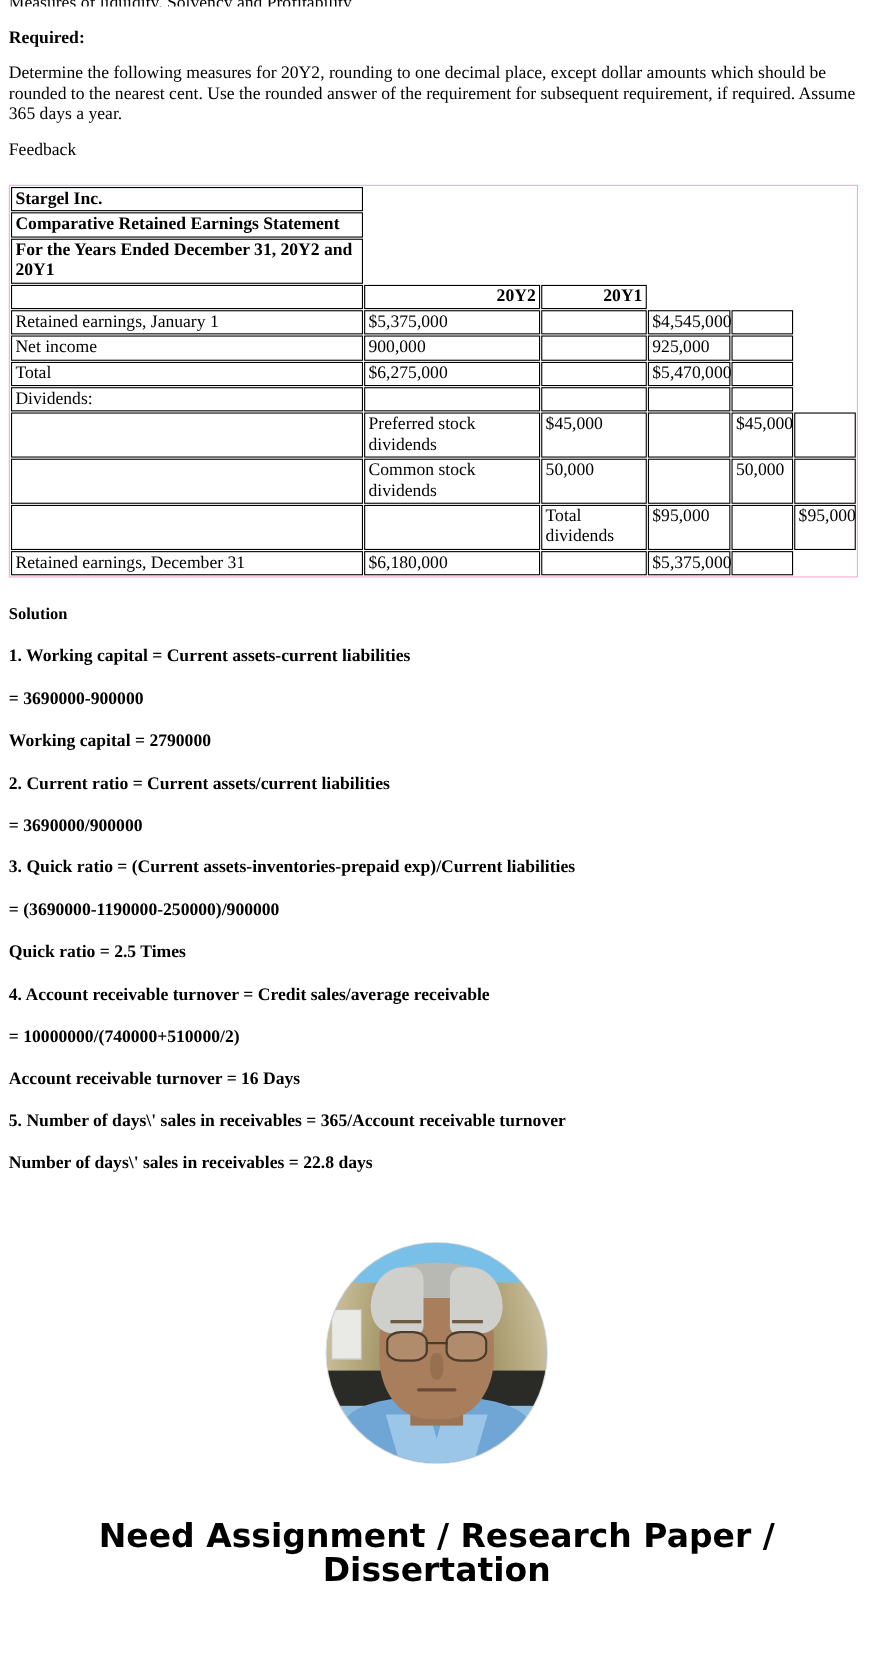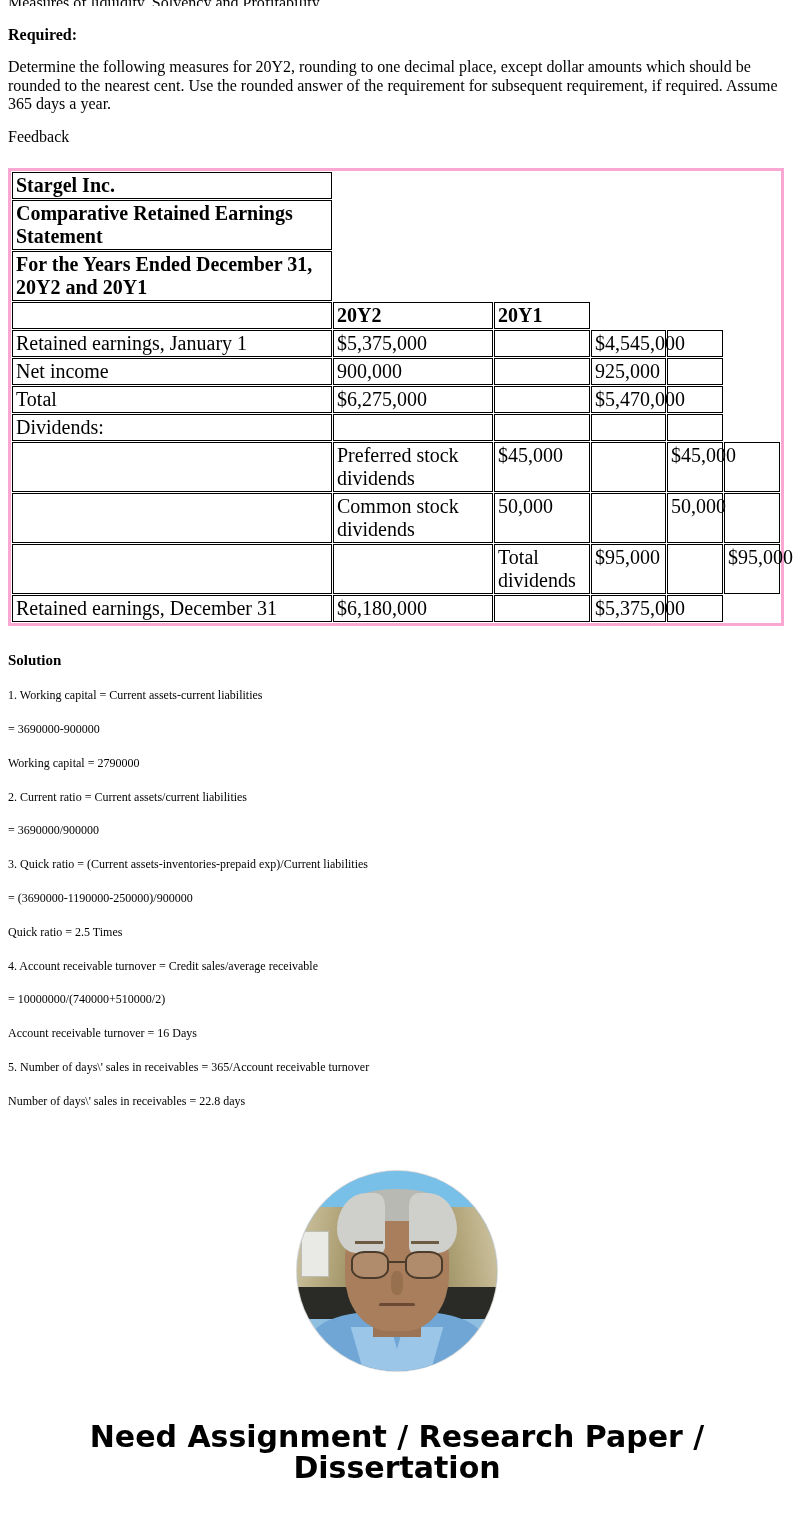--- a/index.html
+++ b/index.html
@@ -50,58 +50,59 @@
   }
 
   
   .table-wrap {
     padding: 0 8px;
     margin-top: 22px;
   }
   table.fin {
     border-collapse: separate;
     border-spacing: 1px;
-    border: 3px solid #f9a8d4;
+    border: 1px solid #f9a8d4;
     width: 686px;
     table-layout: fixed;
-    font-size: 20px;
+    font-size: 16px;
   }
   table.fin td {
     border: 1px solid #000;
     padding: 1px 3px;
     vertical-align: top;
     line-height: 1.15;
     font-family: "Liberation Serif", "DejaVu Serif", serif;
   }
   table.fin td.nocell {
     border: none;
   }
   td.b { font-weight: bold; }
-  td.ctr { text-align: left; padding-left: 14px; }
+  td.ctr { text-align: right; padding-left: 14px; }
   .colA { width: 320px; }
   .colB { width: 160px; }
   .colC { width: 96px; }
   .colD { width: 75px; }
   .colE { width: 56px; }
   .colF { width: 56px; }
 
   
   .solution-wrap {
     padding: 0 8px;
   }
   h2.solution-head {
     font-size: 15px;
     font-weight: bold;
     margin: 26px 0 0 0;
     line-height: 1.15;
   }
   p.sol {
     margin: 20px 0 0 0;
-    font-size: 12px;
-    line-height: 1.15;
+    font-size: 16px;
+    line-height: 1.15;
+    font-weight: bold;
   }
 
   
   .avatar-block {
     margin-top: 62px;
     text-align: center;
   }
   .avatar {
     width: 200px;
     height: 200px;

